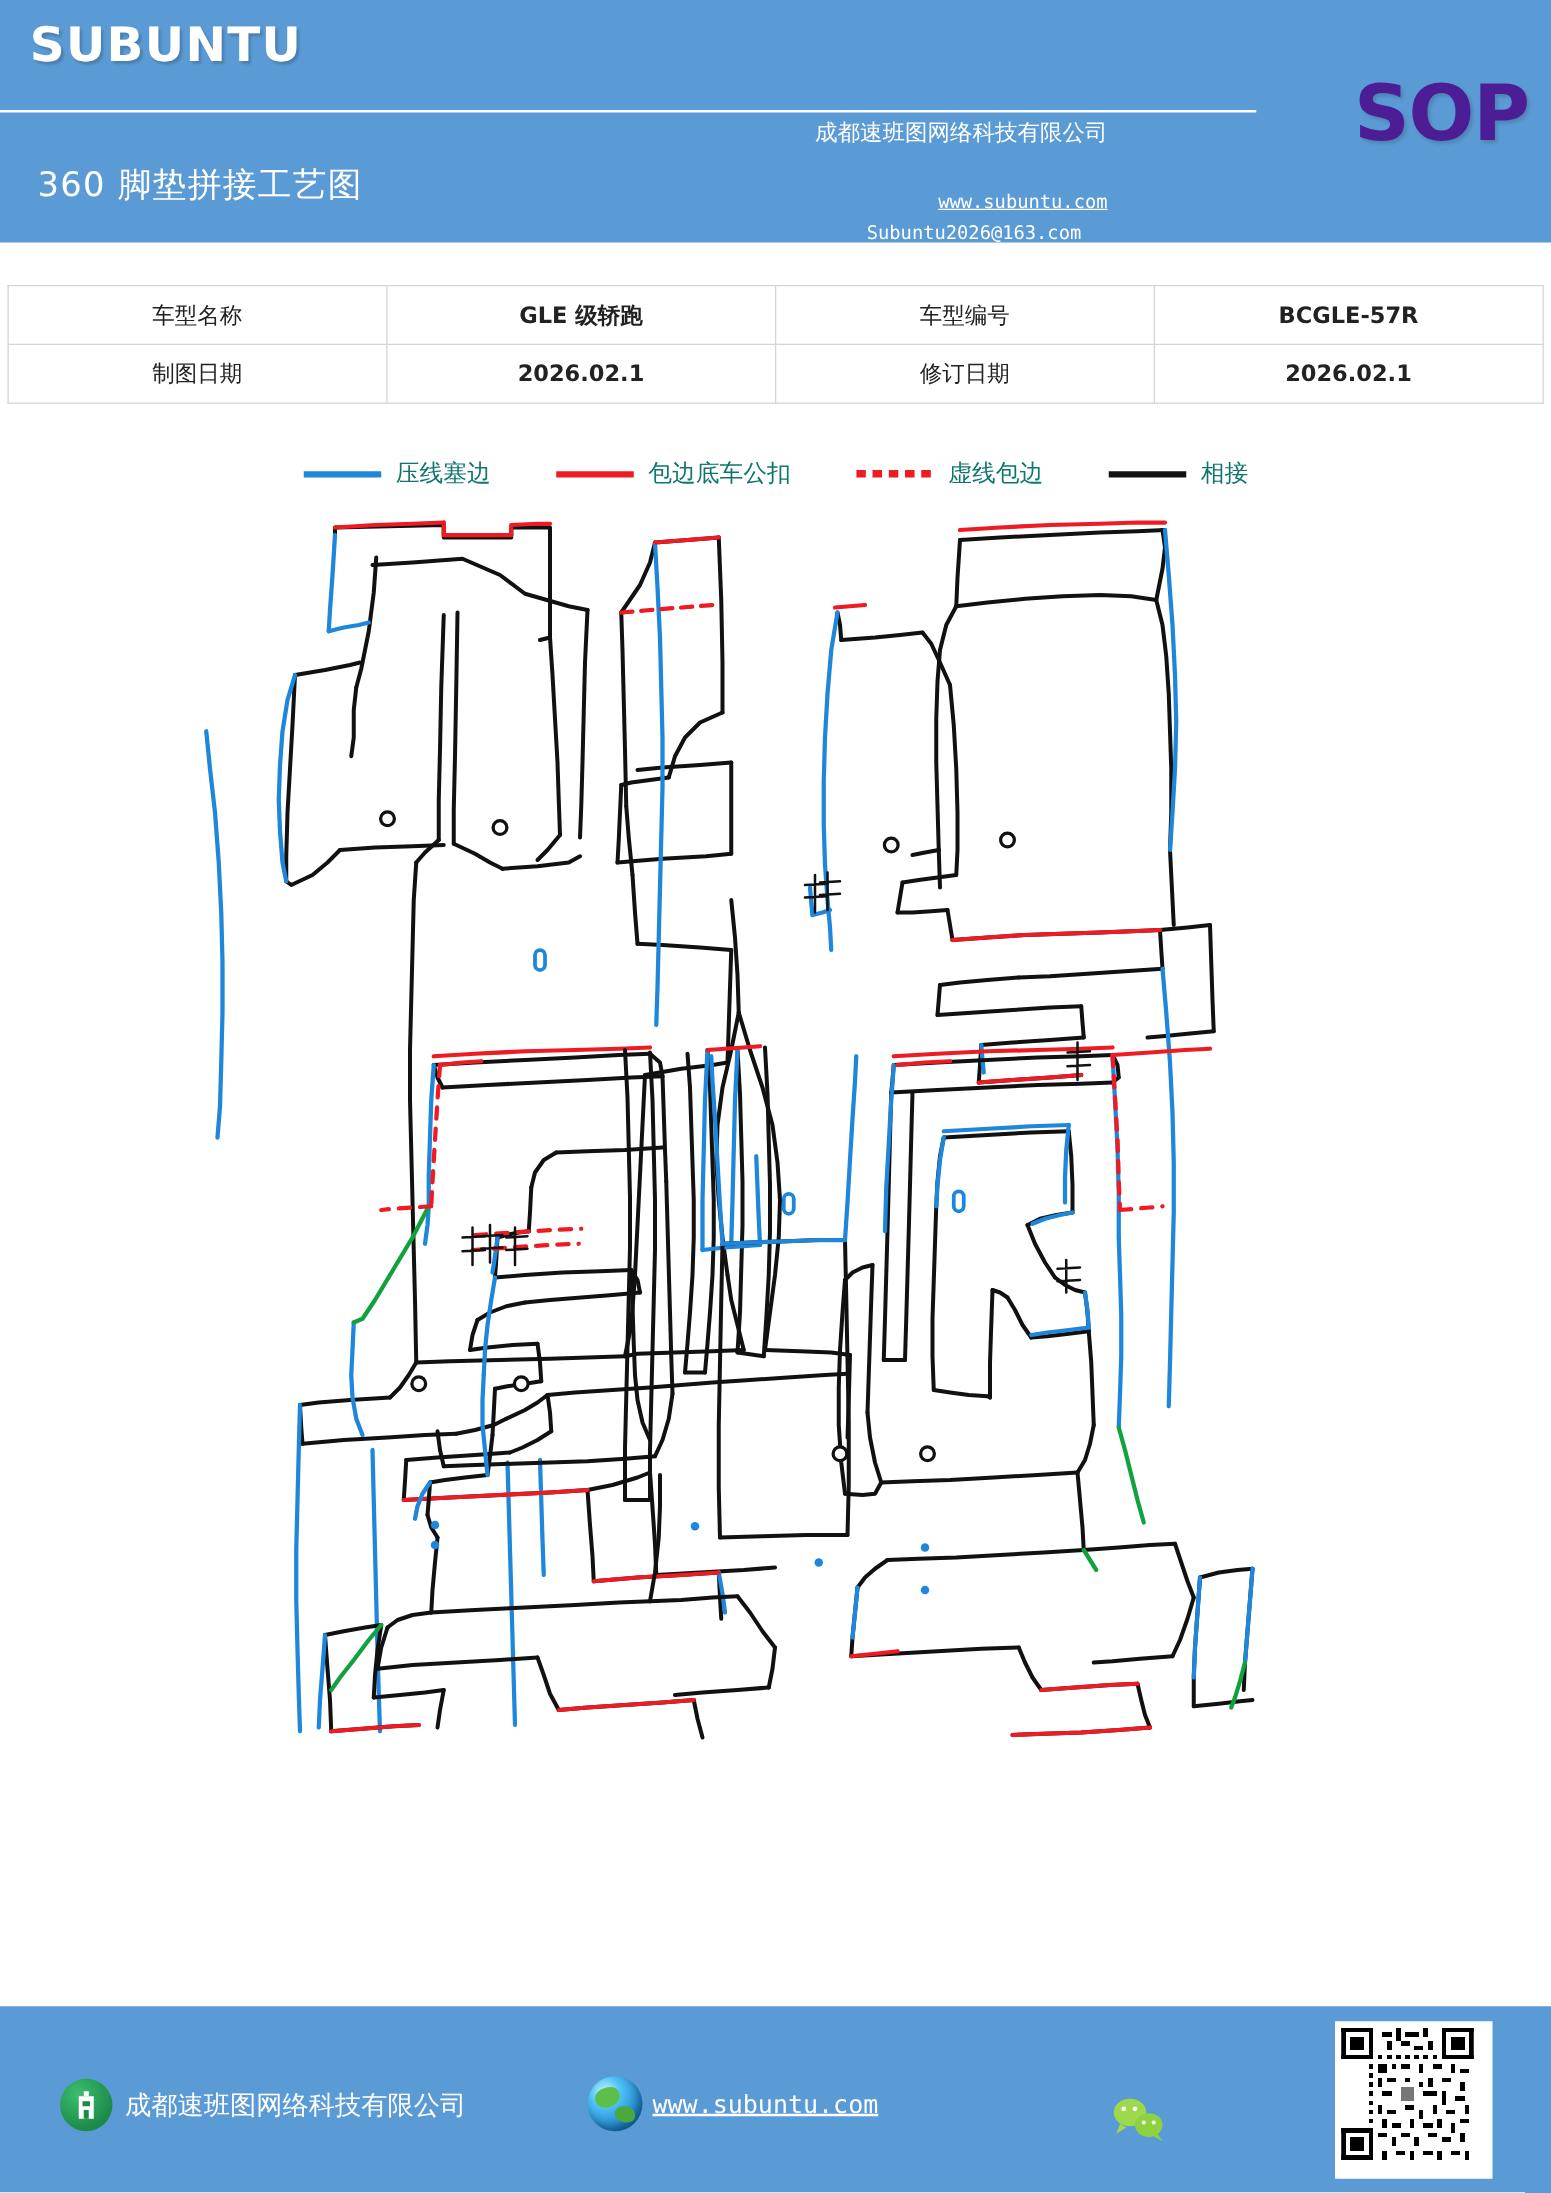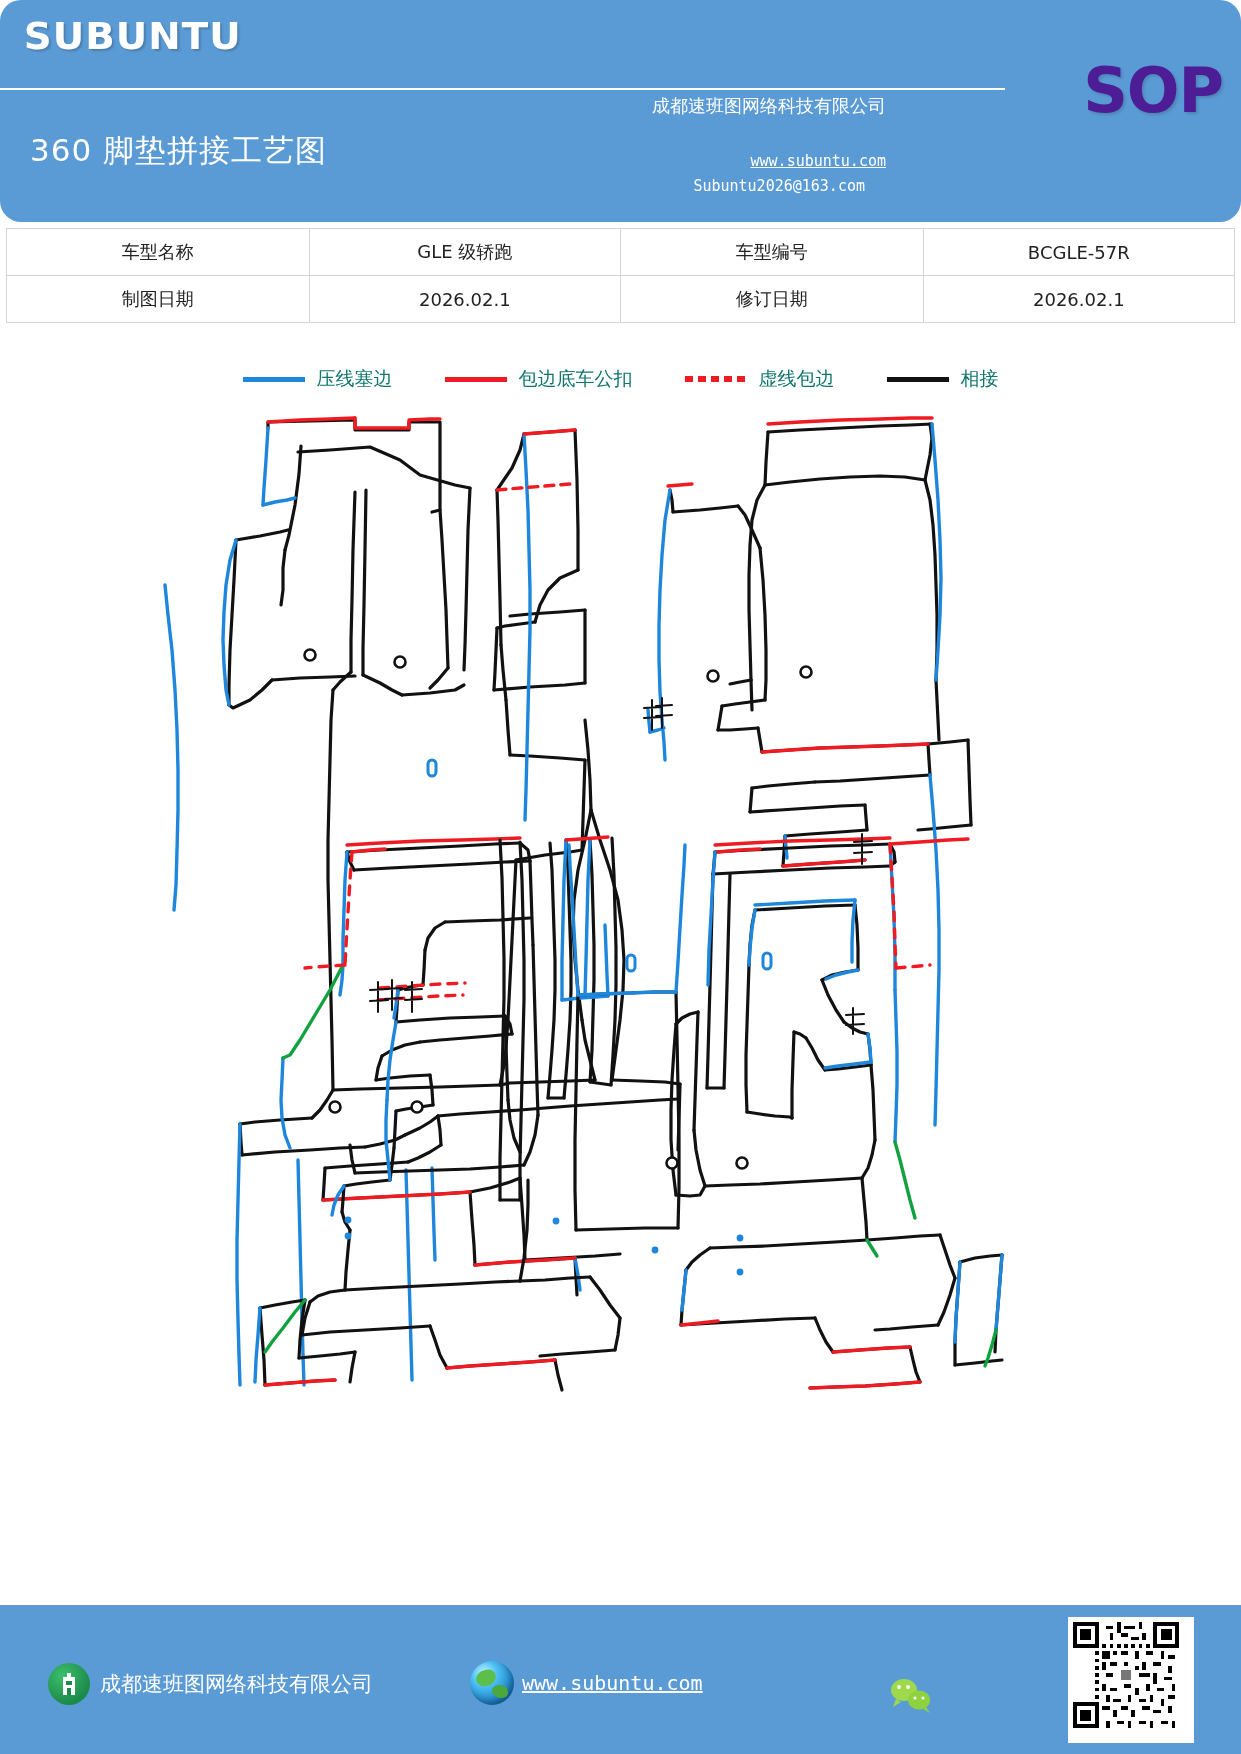--- a/index.html
+++ b/index.html
@@ -13,23 +13,22 @@
     font-family: "Liberation Sans", sans-serif;
     position: relative;
     overflow: hidden;
   }
 
   
   .header {
     position: absolute;
     left: 0; top: 0;
     width: 1241px;
-    height: 222px;
+    height: 194px;
     background: #5B9BD5;
-    border-radius: 21px;
   }
   .brand-logo {
     position: absolute;
     left: 26px; top: 14px;
     font-family: "DejaVu Sans", sans-serif;
     font-weight: 700;
     font-size: 38px;
     letter-spacing: 1px;
     color: #ffffff;
     text-shadow: 2px 2px 2px rgba(0,0,0,0.18);
@@ -38,21 +37,21 @@
   .header-rule {
     position: absolute;
     left: 0; top: 88px;
     width: 1005px;
     height: 2px;
     background: #ffffff;
   }
   .doc-title {
     position: absolute;
     left: 30px; top: 130px;
-    font-size: 31px;
+    font-size: 27px;
     color: #ffffff;
     letter-spacing: 1px;
     font-family: "DejaVu Sans", sans-serif;
   }
   .sop-badge {
     position: absolute;
     right: 18px; top: 60px;
     font-family: "DejaVu Sans", sans-serif;
     font-weight: 700;
     font-size: 62px;
@@ -99,21 +98,21 @@
   .info-table td {
     border: 1px solid #d4d4d4;
     height: 44px;
     text-align: center;
     vertical-align: middle;
     font-size: 18px;
     color: #222222;
     font-family: "DejaVu Sans", sans-serif;
   }
   .info-table td.val {
-    font-weight: 400;
+    font-weight: 700;
   }
   .col-a { width: 272px; }
   .col-b { width: 280px; }
   .col-c { width: 272px; }
   .col-d { width: 280px; }
 
   
   .legend {
     position: absolute;
     left: 0; top: 358px;

